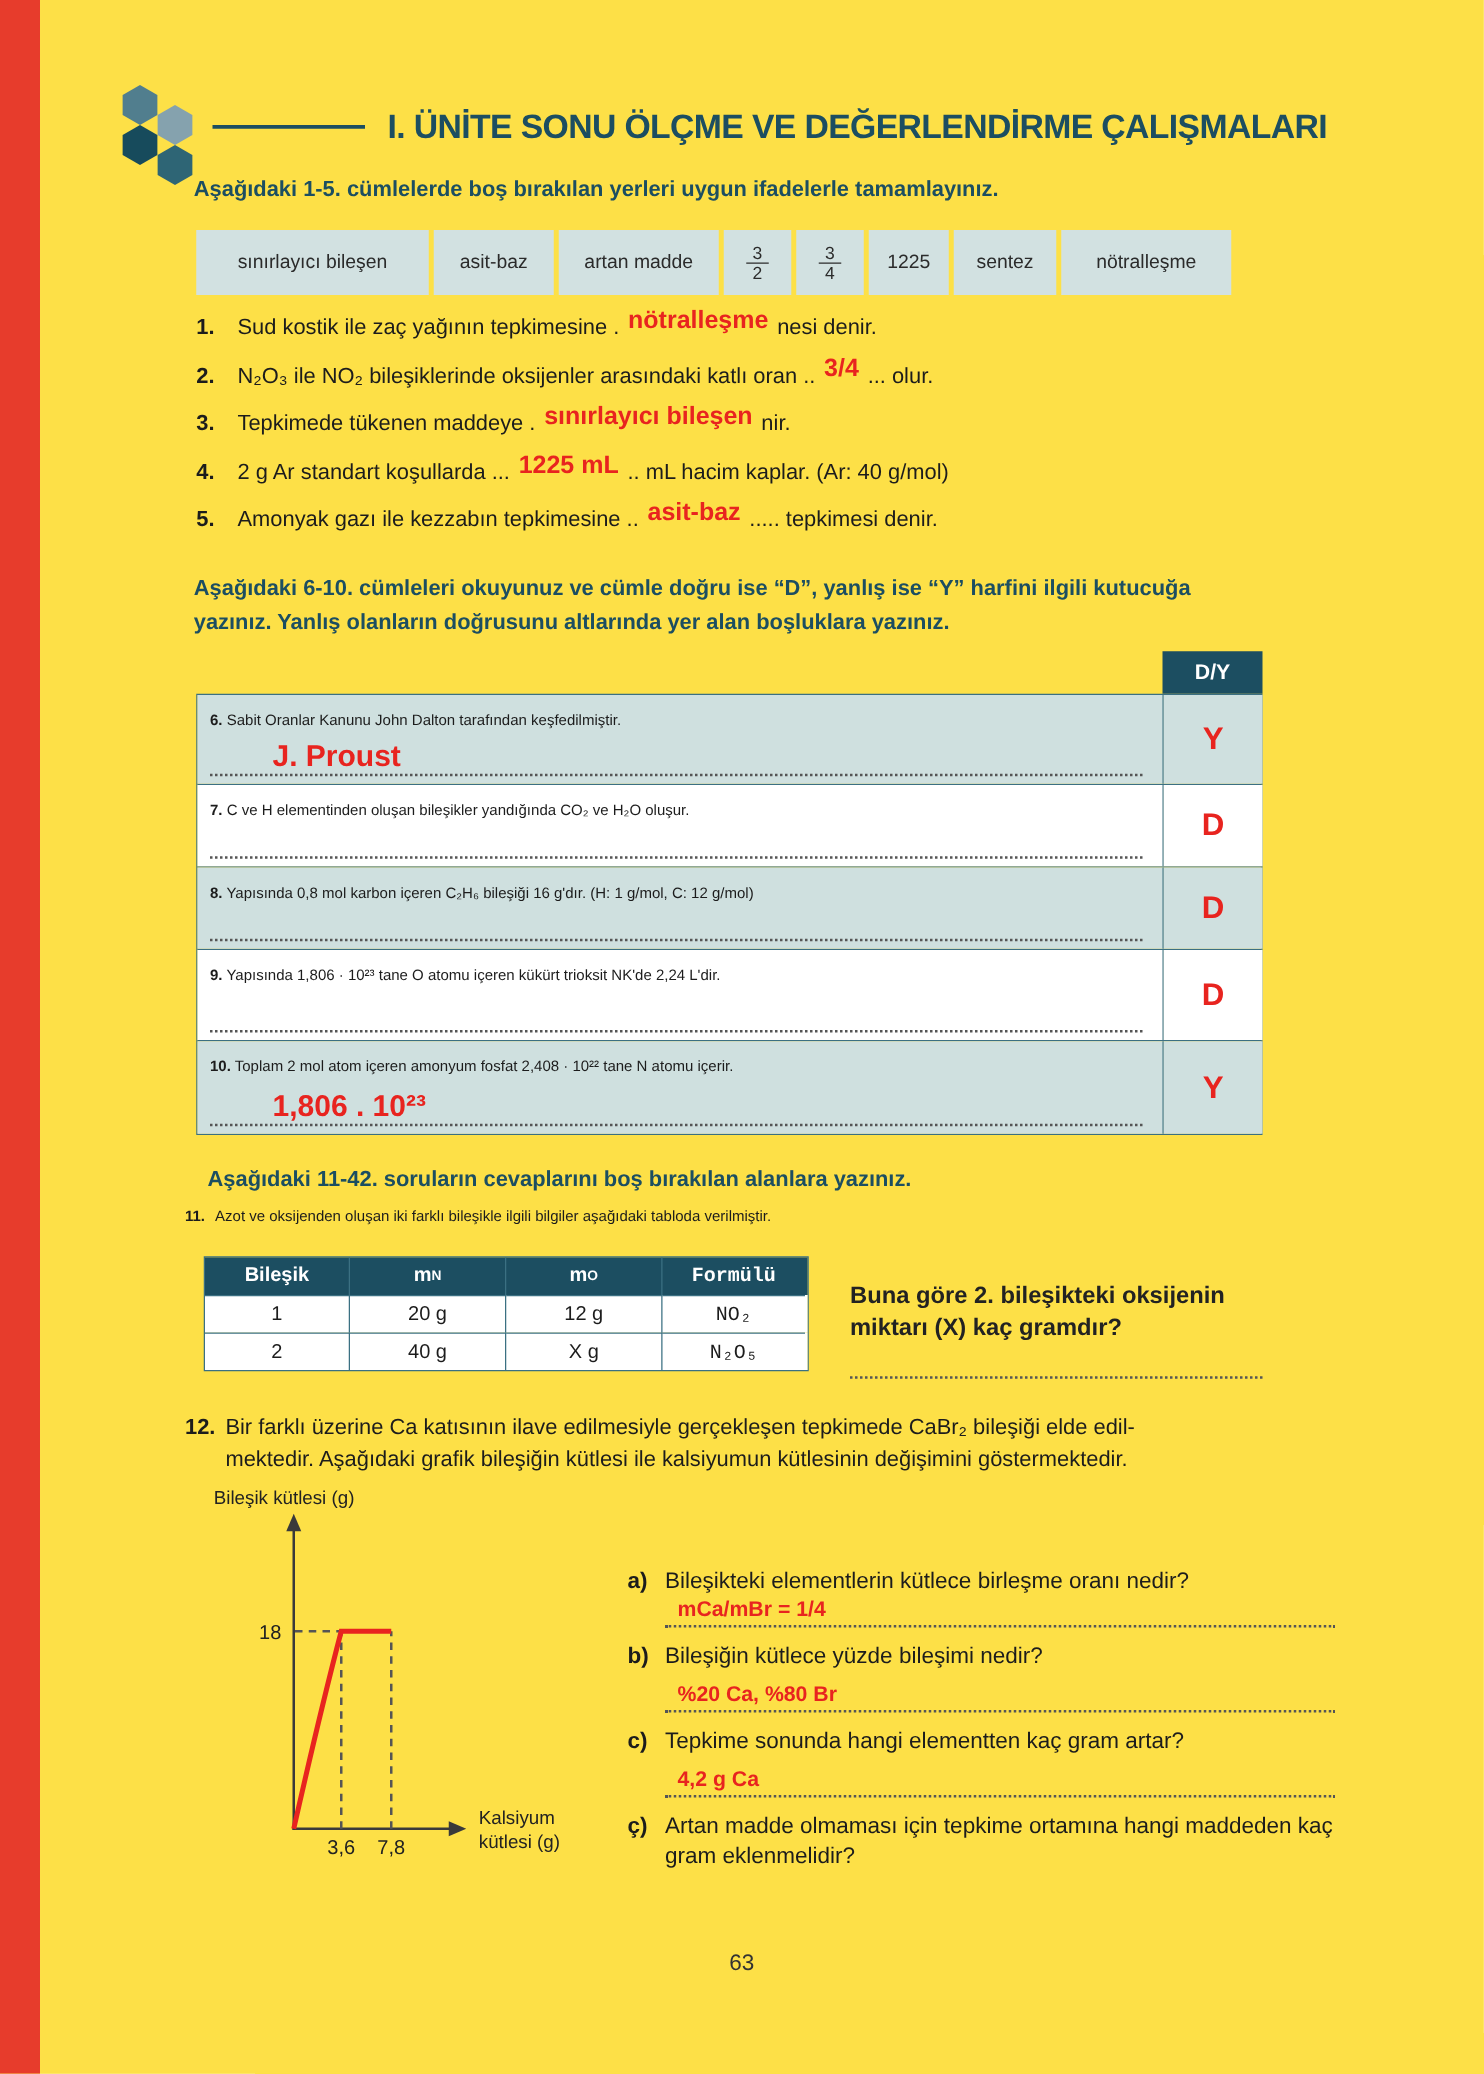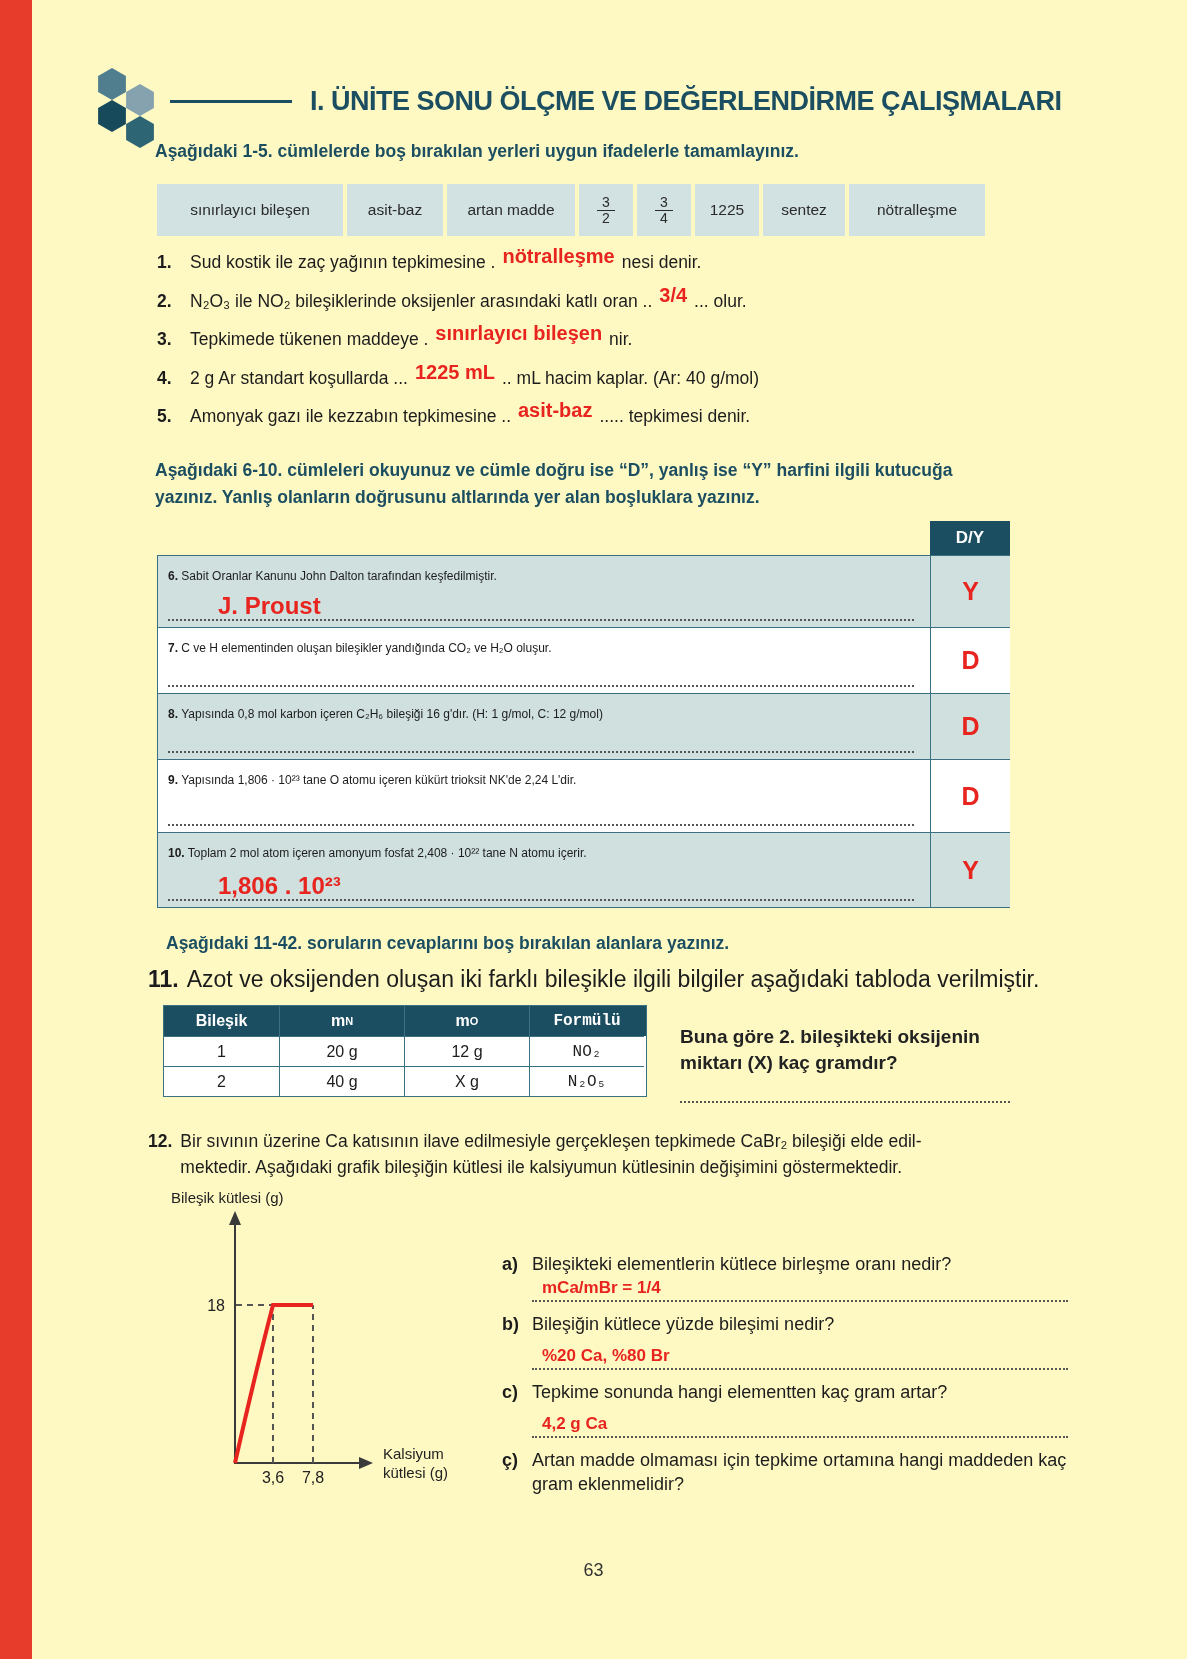--- a/index.html
+++ b/index.html
@@ -6,21 +6,21 @@
     --teal-dark:#1c4e61;
     --teal-border:#3b7082;
     --cell-bg:#d2e1e1;
     --row-bg:#cfe0df;
     --red:#e8241f;
     --strip:#e73c2c;
     --ink:#1c1c1c;
   }
   *{margin:0;padding:0;box-sizing:border-box;}
   body{background:#ffffff;font-family:"Liberation Sans",sans-serif;color:var(--ink);}
-  .page{position:relative;width:1187px;height:1659px;background:#fef9c3;overflow:hidden;}
+  .page{position:relative;width:1187px;height:1659px;background:#fde047;overflow:hidden;}
 
   .red-strip{position:absolute;left:0;top:0;width:32px;height:1659px;background:var(--strip);}
 
   .logo{position:absolute;left:88px;top:62px;}
 
   .title-row{position:absolute;left:170px;top:86px;display:flex;align-items:center;}
   .title-rule{width:122px;height:3px;background:var(--teal-dark);margin-right:18px;}
   .page-title{font-size:27px;font-weight:700;color:var(--teal-dark);letter-spacing:-0.5px;white-space:nowrap;}
 
   .instr{position:absolute;font-size:17.5px;font-weight:700;color:var(--teal-dark);}
@@ -46,21 +46,21 @@
   .tf-row.teal .tf-cell,.tf-row.teal .tf-ans{background:var(--row-bg);}
   .tf-row.white .tf-cell,.tf-row.white .tf-ans{background:#ffffff;}
   .tf-cell{padding:10px 16px 6px 10px;display:flex;flex-direction:column;border-right:1px solid var(--teal-border);}
   .tf-statement{font-size:12px;line-height:21px;}
   .tf-num{font-weight:700;}
   .tf-correct-line{margin-top:auto;border-bottom:2px dotted #555;padding:0 0 0 50px;min-height:26px;display:flex;align-items:flex-end;}
   .tf-correction{color:var(--red);font-weight:700;font-size:24px;line-height:26px;}
   .tf-ans{display:flex;align-items:center;justify-content:center;color:var(--red);font-weight:700;font-size:25px;}
   .r6{min-height:72px;} .r7{min-height:66px;} .r8{min-height:66px;} .r9{min-height:73px;} .r10{min-height:74px;}
 
-  .q-line{position:absolute;font-size:23px;}
+  .q-line{position:absolute;font-size:12px;}
   .q11-line{left:148px;top:966px;}
   .q-num{font-weight:700;margin-right:8px;}
 
   .c-table{position:absolute;left:163px;top:1005px;width:484px;border:1px solid var(--teal-border);font-size:16px;}
   .c-table .hrow{display:grid;grid-template-columns:116px 125px 125px 114px;background:var(--teal-dark);color:#fff;font-weight:700;}
   .c-table .drow{display:grid;grid-template-columns:116px 125px 125px 114px;background:#fff;}
   .c-table .cell{height:30px;display:flex;align-items:center;justify-content:center;border-right:1px solid var(--teal-border);border-top:1px solid var(--teal-border);}
   .c-table .hrow .cell{border-top:none;}
   .c-table .cell:last-child{border-right:none;font-family:Liberation Mono, monospace;}
   sub.small{font-size:11px;}
@@ -243,21 +243,21 @@
     </div>
   </div>
 
   <div class="buna-gore">Buna göre 2. bileşikteki oksijenin miktarı (X) kaç gramdır?</div>
   <div class="dotline-11"></div>
 
   <div class="q12-block">
     <div class="q12-text">
       <span class="q-num">12.</span>
       <div class="q12-body">
-        <div>Bir sıvının üzerine Ca katısının ilave edilmesiyle gerçekleşen tepkimede CaBr₂ bileşiği elde edil-</div>
+        <div>Bir farklı üzerine Ca katısının ilave edilmesiyle gerçekleşen tepkimede CaBr₂ bileşiği elde edil-</div>
         <div>mektedir. Aşağıdaki grafik bileşiğin kütlesi ile kalsiyumun kütlesinin değişimini göstermektedir.</div>
       </div>
     </div>
   </div>
 
   <svg class="graph" width="330" height="310" viewBox="0 0 330 310">
     <text x="16" y="18" font-size="15" fill="#222">Bileşik kütlesi (g)</text>
 
     <line x1="80" y1="36" x2="80" y2="279" stroke="#3a3a3a" stroke-width="2"></line>
     <polygon points="80,26 74,40 86,40" fill="#3a3a3a"></polygon>

